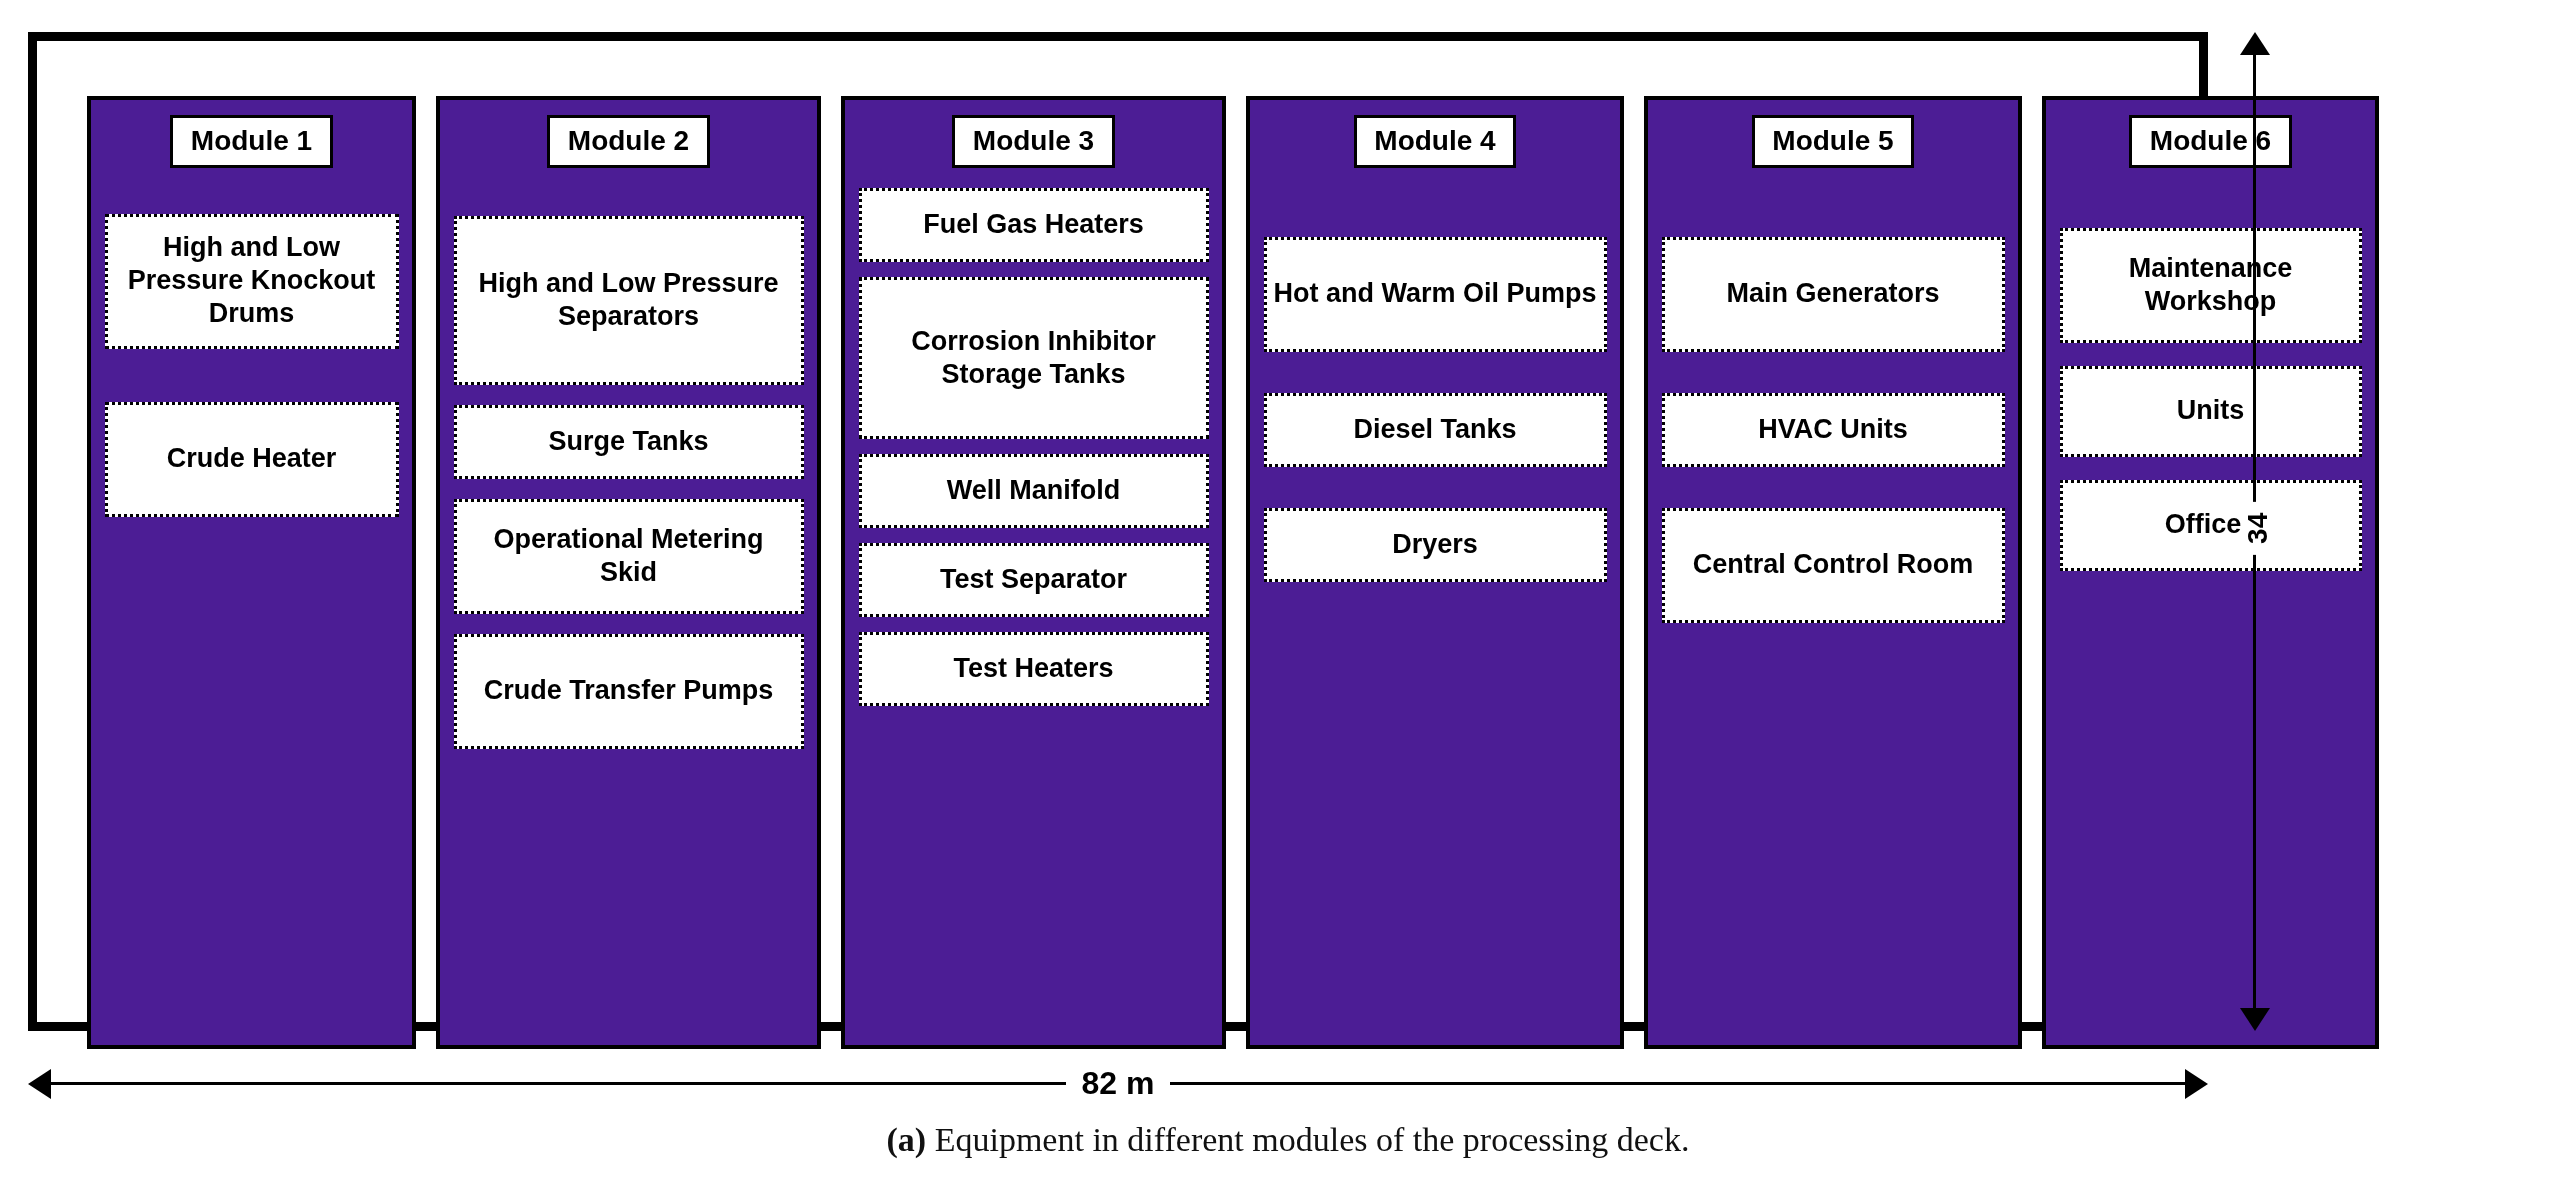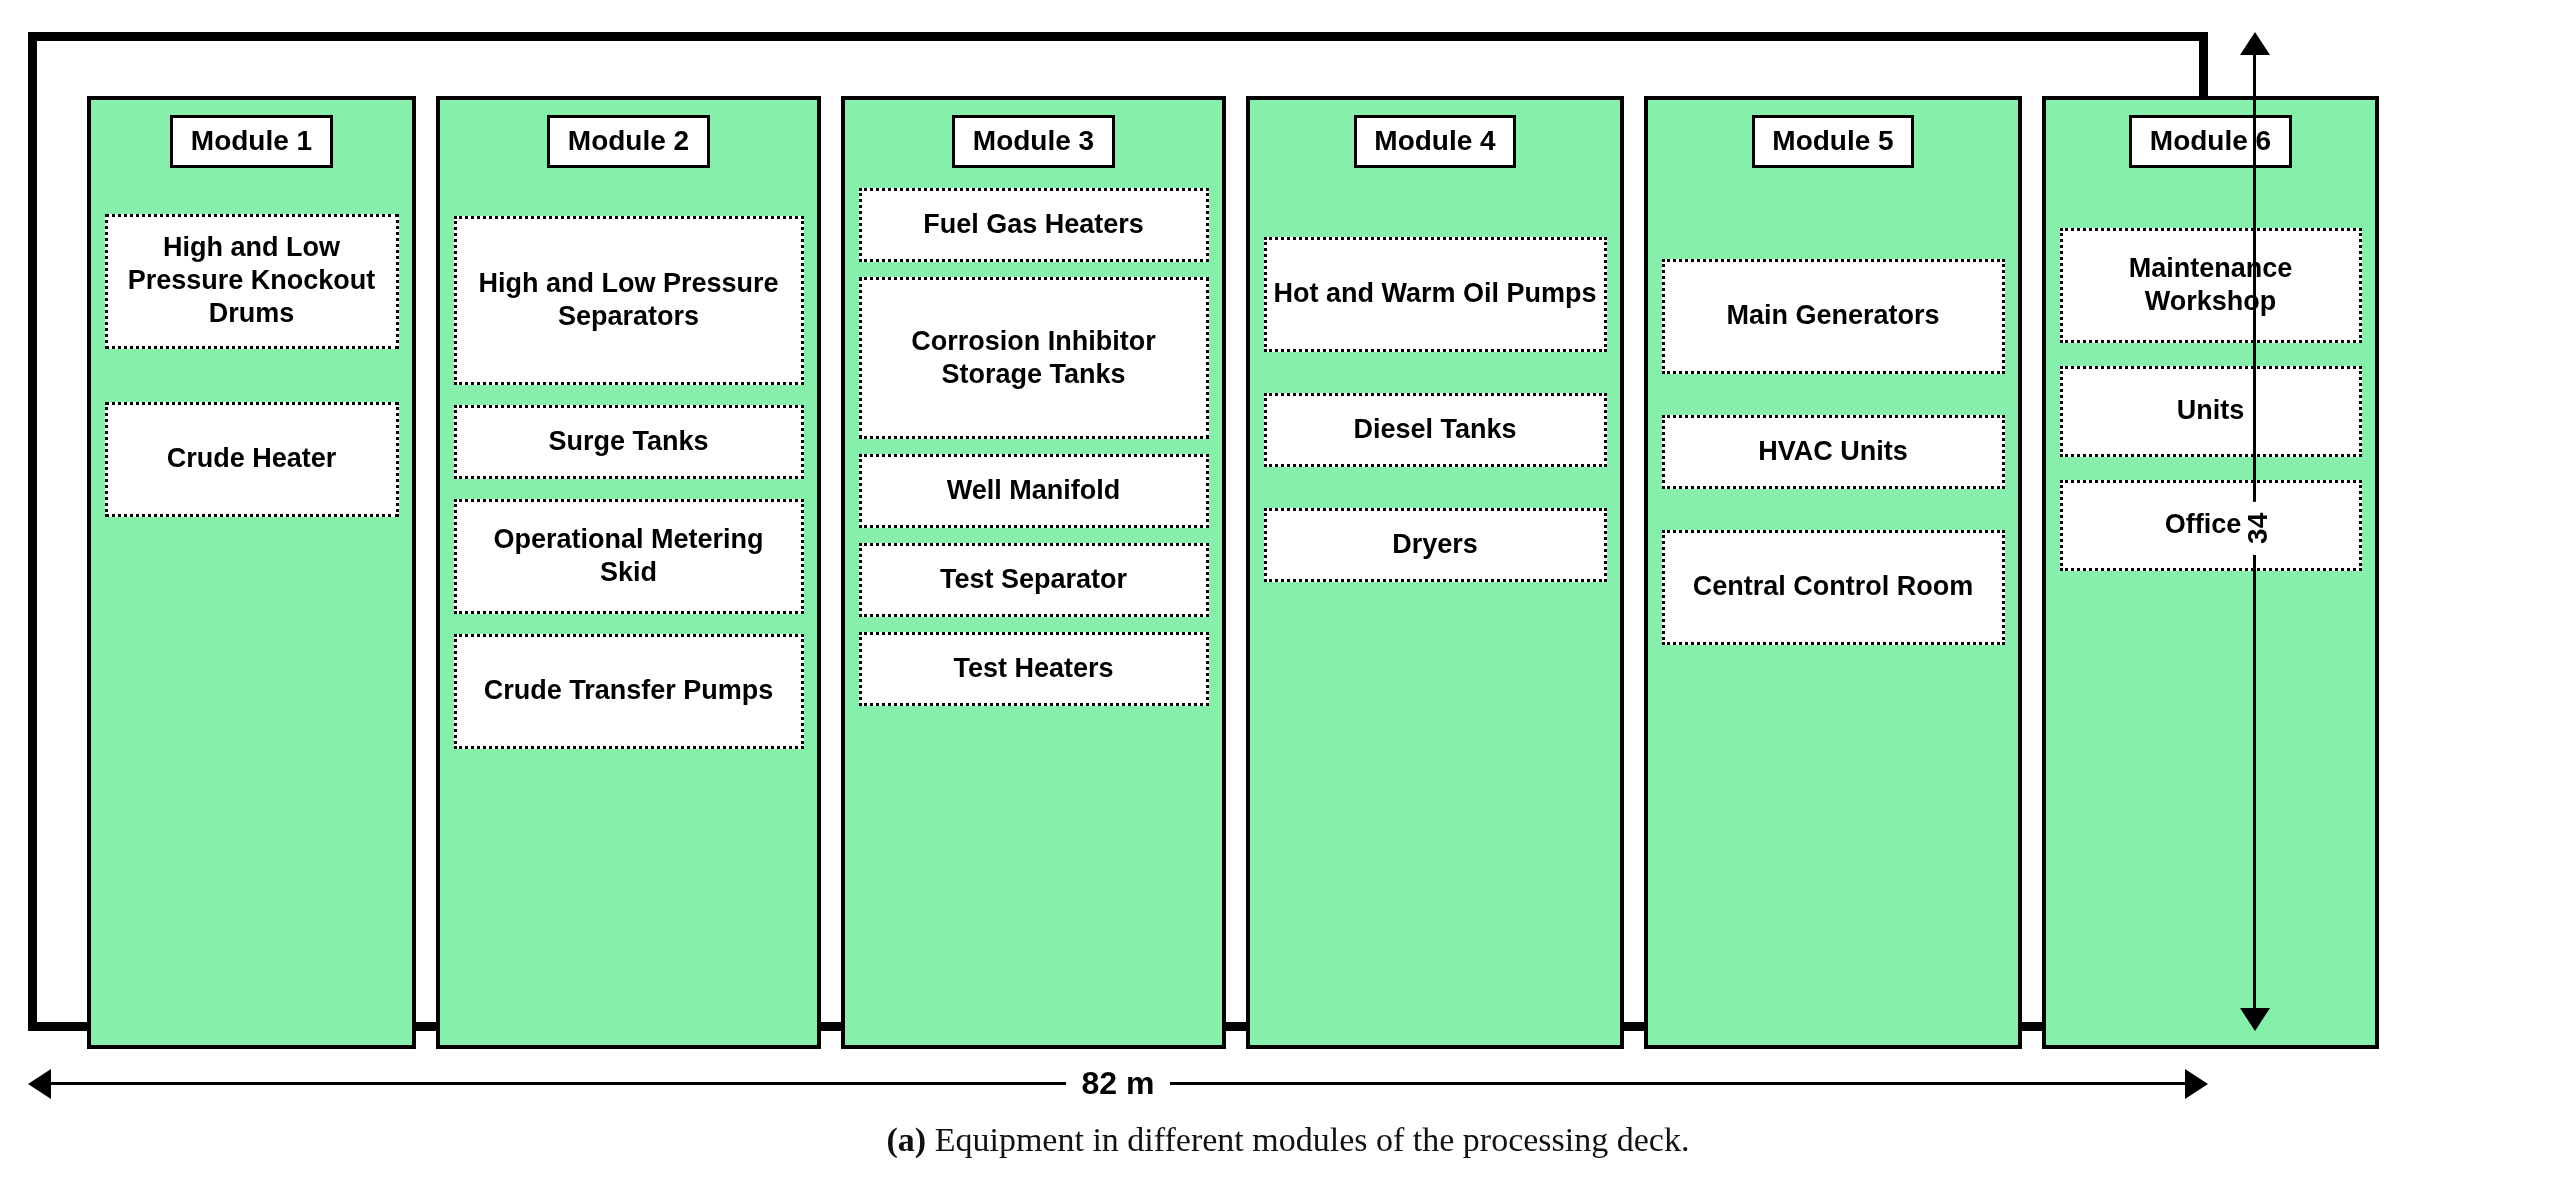--- a/index.html
+++ b/index.html
@@ -42,21 +42,21 @@
     display: flex;
     flex-direction: row;
     align-items: stretch;
     gap: 20px;
     box-sizing: border-box;
   }
 
   .module {
     border: 4.7px solid #000000;
     box-sizing: border-box;
-    background: #86efac;
+    background: #4c1d95;
     display: flex;
     flex-direction: column;
     align-items: center;
     padding: 15px 13.5px 13.5px 13.5px;
     position: relative;
   }
 
   .module-title {
     border: 3.4px solid #000000;
     box-sizing: border-box;
@@ -250,21 +250,21 @@
 
       <div class="module m4" style="flex: 0 0 378px;">
         <div class="module-title">Module 4</div>
         <div class="equipment-list">
           <div class="equipment" style="height: 115px;">Hot and Warm Oil Pumps</div>
           <div class="equipment" style="height: 74px;">Diesel Tanks</div>
           <div class="equipment" style="height: 74px;">Dryers</div>
         </div>
       </div>
 
-      <div class="module m5" style="flex: 0 0 378px; gap: 22px;">
+      <div class="module m5" style="flex: 0 0 378px;">
         <div class="module-title">Module 5</div>
         <div class="equipment-list">
           <div class="equipment" style="height: 115px;">Main Generators</div>
           <div class="equipment" style="height: 74px;">HVAC Units</div>
           <div class="equipment" style="height: 115px;">Central Control Room</div>
         </div>
       </div>
 
       <div class="module m6" style="flex: 0 0 337px;">
         <div class="module-title">Module 6</div>

